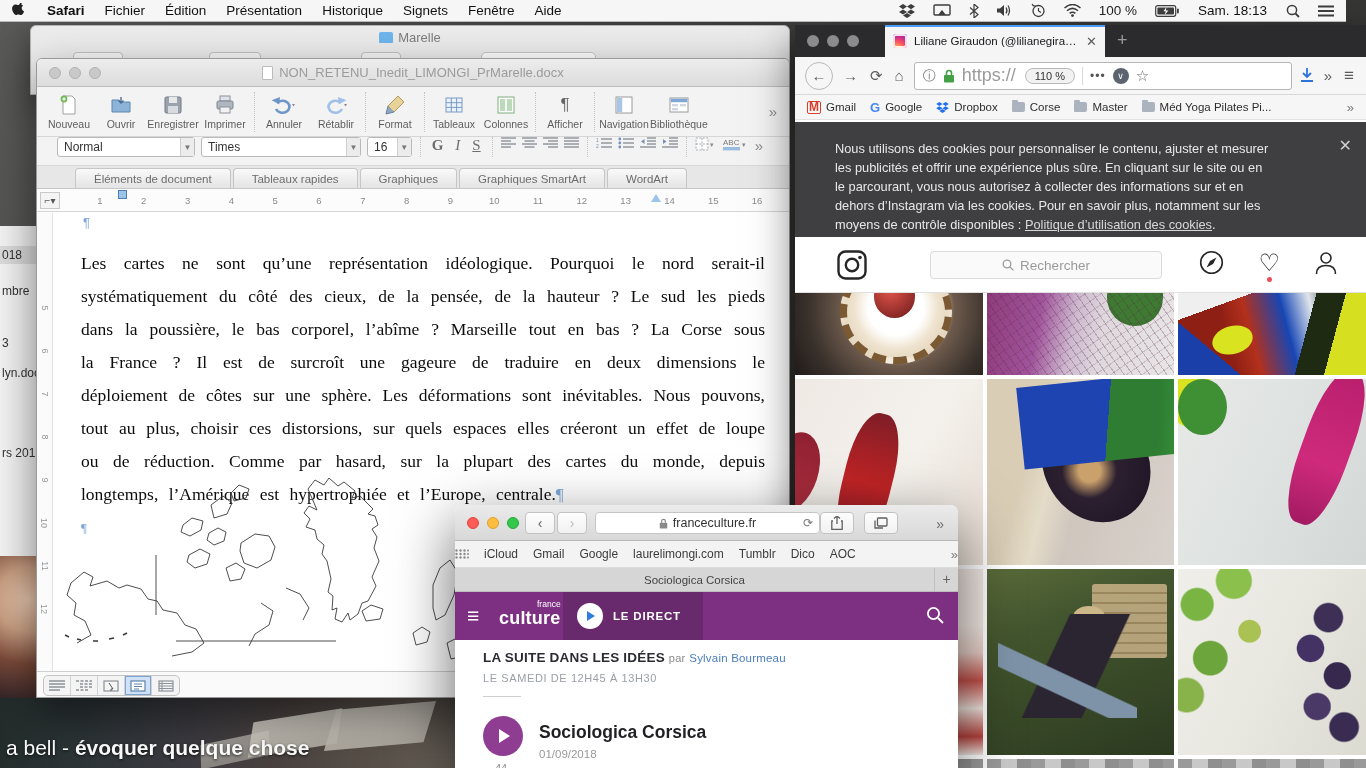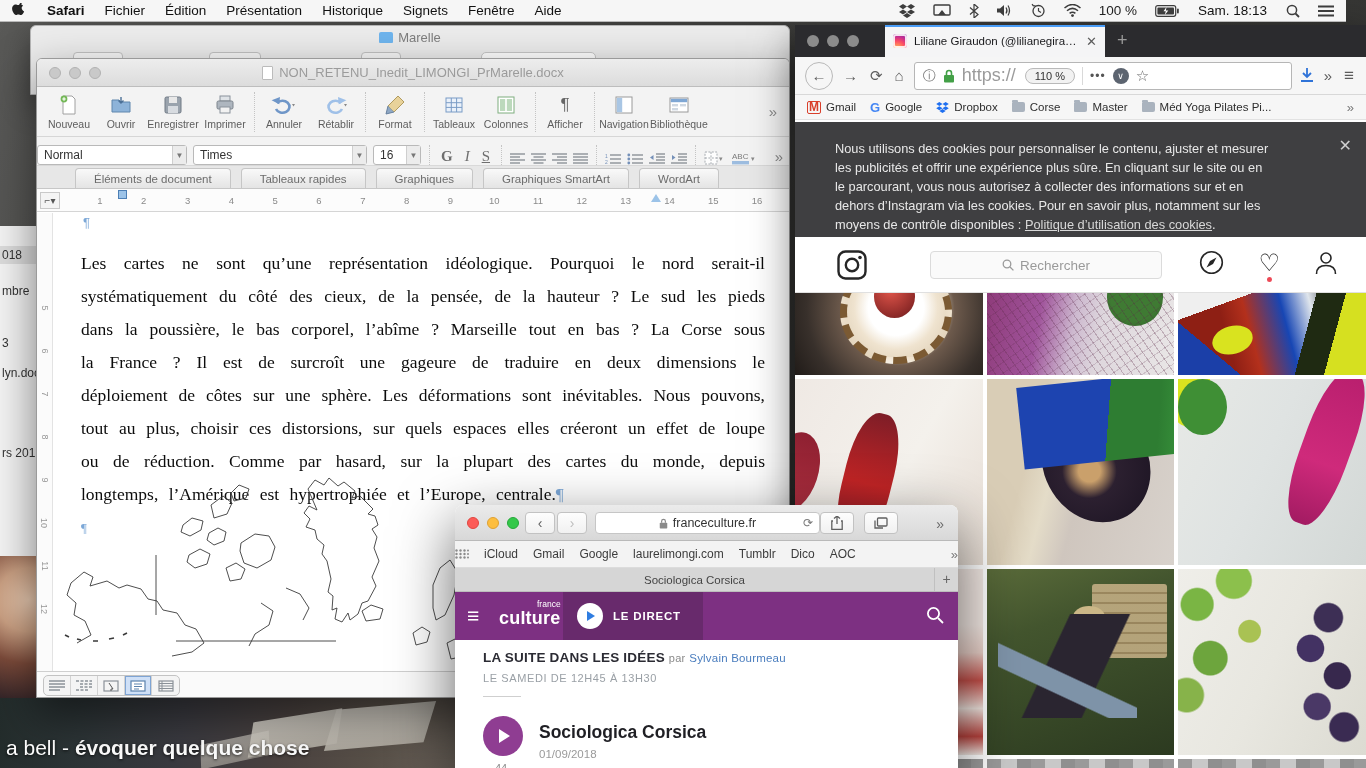--- a/index.html
+++ b/index.html
@@ -44,27 +44,27 @@
   .light.gray{background:#c9c9c9;border:1px solid #b2b2b2;}
   .light.red{background:#fc5b57;border:1px solid #e14640;}
   .light.yellow{background:#fdbe3f;border:1px solid #dfa133;}
   .light.green{background:#34c84a;border:1px solid #25a83a;}
   #word .wtitle{position:absolute;left:0;right:0;top:6px;text-align:center;font-size:13px;color:#9b9b9b;}
   #word .doc-badge{display:inline-block;width:11px;height:14px;background:#fff;border:1px solid #bbb;border-radius:1px;margin-right:6px;vertical-align:-3px;}
   #word .toolbar{height:50px;background:#f3f3f3;border-bottom:1px solid #d6d6d6;display:flex;align-items:center;padding:0 6px;}
   .wtb-item{display:flex;flex-direction:column;align-items:center;justify-content:center;min-width:52px;height:48px;color:#5d5d5d;font-size:10.5px;gap:2px;}
   .wtb-sep{width:1px;height:40px;border-left:1px dotted #c4c4c4;margin:0 3px;}
   .wtb-more{margin-left:auto;color:#8b8b8b;font-size:15px;padding-right:6px;}
-  #word .fmtbar{height:29px;background:#f3f3f3;border-bottom:1px solid #d9d9d9;display:flex;align-items:flex-end;gap:6px;padding:0 0;font-size:12px;color:#444;}
+  #word .fmtbar{height:29px;background:#f3f3f3;border-bottom:1px solid #d9d9d9;display:flex;align-items:flex-start;gap:6px;padding:0 20px;font-size:12px;color:#444;}
   .sel-box{height:20px;background:#fff;border:1px solid #b9b9b9;border-radius:3px;display:flex;align-items:center;padding-left:6px;position:relative;color:#333;}
   .sel-box .caret{margin-left:auto;width:14px;height:100%;border-left:1px solid #cfcfcf;background:#ececec;color:#777;font-size:8px;display:flex;align-items:center;justify-content:center;}
   .fmt-b{font-family:"Liberation Serif",serif;font-size:15px;color:#6e6e6e;padding:0 3px;}
   .fmt-sep{width:1px;height:20px;border-left:1px dotted #c4c4c4;margin:0 2px;}
   .mini{opacity:.85;}
-  #word .tabsrow{height:23px;background:#e7e7e7;border-bottom:1px solid #c7c7c7;display:flex;align-items:flex-end;padding-left:38px;gap:10px;}
+  #word .tabsrow{height:23px;background:#e7e7e7;border-bottom:1px solid #c7c7c7;display:flex;align-items:flex-end;padding-left:38px;gap:2px;}
   .wtab{height:20px;background:linear-gradient(#f9f9f9,#e4e4e4);border:1px solid #c6c6c6;border-bottom:none;border-radius:4px 4px 0 0;
     color:#6c6c6c;font-size:11.5px;display:flex;align-items:center;justify-content:center;padding:0 18px;}
   #word .hruler{height:23px;background:#fcfcfc;border-bottom:1px solid #d5d5d5;position:relative;display:flex;align-items:center;}
   .tabstop{width:20px;height:17px;border:1px solid #c9c9c9;background:#f4f4f4;margin-left:3px;color:#555;font-size:10px;text-align:center;line-height:15px;}
   .hr-strip{flex:1;height:13px;margin:0 10px 0 18px;background:
      repeating-linear-gradient(90deg,#bbb 0 1px,transparent 1px 10.9px);
      display:flex;position:relative;}
   .hr-num{flex:1;text-align:center;font-size:9.5px;color:#8a8a8a;line-height:13px;background:#fcfcfc;}
   .ind-left{position:absolute;left:40px;top:-4px;width:9px;height:9px;background:#9cc3e8;border:1px solid #4d7fb5;}
   .ind-right{position:absolute;right:118px;top:0;width:0;height:0;border-left:5px solid transparent;border-right:5px solid transparent;border-bottom:8px solid #9cc3e8;}

